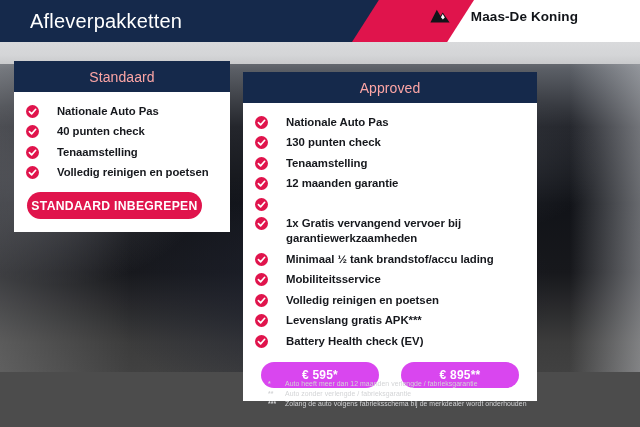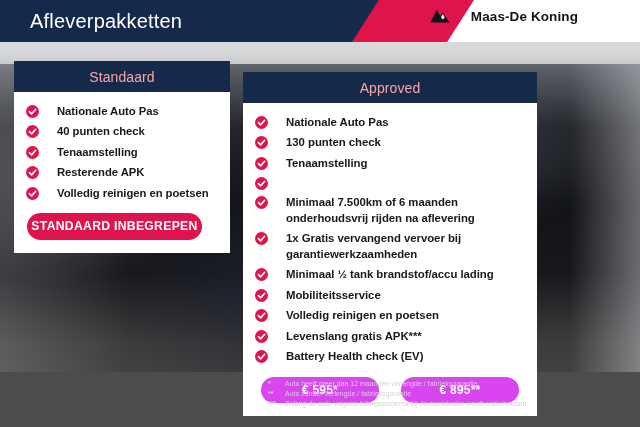--- a/index.html
+++ b/index.html
@@ -236,27 +236,20 @@
               <circle cx="8" cy="8" r="8" fill="#e0144c"></circle>
               <path d="M4.2 8.2 L6.9 10.9 L11.9 5.3" stroke="#ffffff" stroke-width="2" fill="none" stroke-linecap="round" stroke-linejoin="round"></path>
             </svg>
             <span class="feat-text">Tenaamstelling</span>
           </li>
           <li>
             <svg viewBox="0 0 16 16" class="check-icon">
               <circle cx="8" cy="8" r="8" fill="#e0144c"></circle>
               <path d="M4.2 8.2 L6.9 10.9 L11.9 5.3" stroke="#ffffff" stroke-width="2" fill="none" stroke-linecap="round" stroke-linejoin="round"></path>
             </svg>
-            <span class="feat-text">Resterende APK</span>
-          </li>
-          <li>
-            <svg viewBox="0 0 16 16" class="check-icon">
-              <circle cx="8" cy="8" r="8" fill="#e0144c"></circle>
-              <path d="M4.2 8.2 L6.9 10.9 L11.9 5.3" stroke="#ffffff" stroke-width="2" fill="none" stroke-linecap="round" stroke-linejoin="round"></path>
-            </svg>
             <span class="feat-text">Volledig reinigen en poetsen</span>
           </li>
         </ul>
       <div class="cta-wrap">
         <button class="cta-button">STANDAARD INBEGREPEN</button>
       </div>
     </div>
   </div>
 
   <div class="panel panel-approved">
@@ -284,27 +277,27 @@
               <circle cx="8" cy="8" r="8" fill="#e0144c"></circle>
               <path d="M4.2 8.2 L6.9 10.9 L11.9 5.3" stroke="#ffffff" stroke-width="2" fill="none" stroke-linecap="round" stroke-linejoin="round"></path>
             </svg>
             <span class="feat-text">Tenaamstelling</span>
           </li>
           <li>
             <svg viewBox="0 0 16 16" class="check-icon">
               <circle cx="8" cy="8" r="8" fill="#e0144c"></circle>
               <path d="M4.2 8.2 L6.9 10.9 L11.9 5.3" stroke="#ffffff" stroke-width="2" fill="none" stroke-linecap="round" stroke-linejoin="round"></path>
             </svg>
-          </li>
-          <li>
-            <svg viewBox="0 0 16 16" class="check-icon">
-              <circle cx="8" cy="8" r="8" fill="#e0144c"></circle>
-              <path d="M4.2 8.2 L6.9 10.9 L11.9 5.3" stroke="#ffffff" stroke-width="2" fill="none" stroke-linecap="round" stroke-linejoin="round"></path>
-            </svg>
-            <span class="feat-text">Minimaal 7.500km of 6 maanden onderhoudsvrij rijden na aflevering</span>
+            <span class="feat-text">12 maanden garantie</span>
+          </li>
+          <li>
+            <svg viewBox="0 0 16 16" class="check-icon">
+              <circle cx="8" cy="8" r="8" fill="#e0144c"></circle>
+              <path d="M4.2 8.2 L6.9 10.9 L11.9 5.3" stroke="#ffffff" stroke-width="2" fill="none" stroke-linecap="round" stroke-linejoin="round"></path>
+            </svg>
           </li>
           <li>
             <svg viewBox="0 0 16 16" class="check-icon">
               <circle cx="8" cy="8" r="8" fill="#e0144c"></circle>
               <path d="M4.2 8.2 L6.9 10.9 L11.9 5.3" stroke="#ffffff" stroke-width="2" fill="none" stroke-linecap="round" stroke-linejoin="round"></path>
             </svg>
             <span class="feat-text">1x Gratis vervangend vervoer bij garantiewerkzaamheden</span>
           </li>
           <li>
             <svg viewBox="0 0 16 16" class="check-icon">

